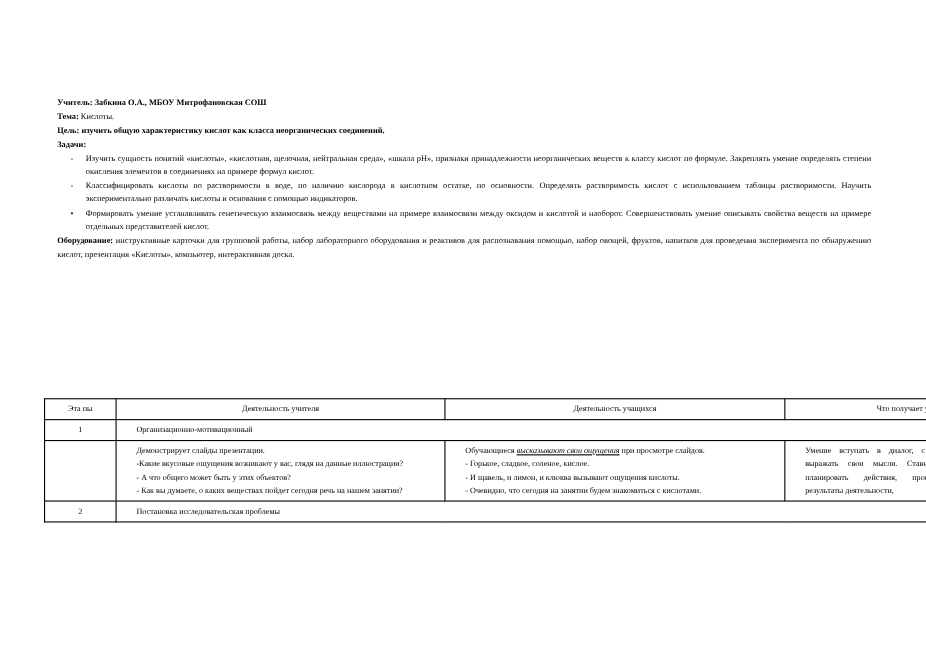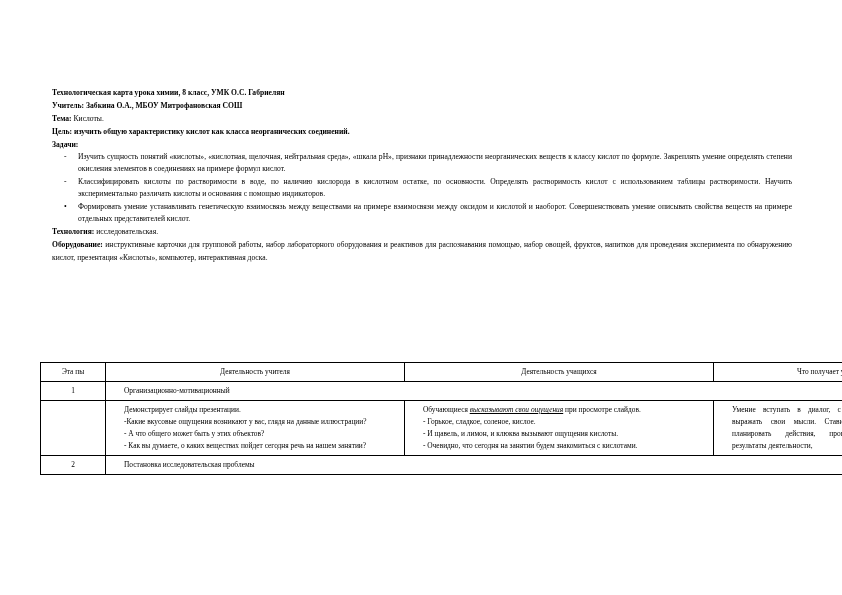--- a/index.html
+++ b/index.html
@@ -83,21 +83,20 @@
   .just { text-align: justify; }
   .stage-title { padding-left: 4px; margin-left: 14px; }
   .italic { font-style: italic; text-decoration: underline; }
 </style>
 </head>
 <body>
 
 <div class="page">
 
   <div class="content">
-    <div class="hdr-line">Технологическая карта урока химии, 8 класс, УМК О.С. Габриелян</div>
     <div class="hdr-line">Учитель: Забкина О.А., МБОУ Митрофановская СОШ</div>
     <div class="hdr-line">
       <span>Тема:</span>
       <span class="reg">Кислоты.</span>
     </div>
     <div class="hdr-line">
       <span>Цель:</span>
       <span>изучить общую характеристику кислот как класса неорганических соединений.</span>
     </div>
     <div class="hdr-line">Задачи:</div>
@@ -110,24 +109,20 @@
       <li>
         <span class="bullet">-</span>
         <span>Классифицировать кислоты по растворимости в воде, по наличию кислорода в кислотном остатке, по основности. Определять растворимость кислот с использованием таблицы растворимости. Научить экспериментально различать кислоты и основания с помощью индикаторов.</span>
       </li>
       <li>
         <span class="bullet">•</span>
         <span>Формировать умение устанавливать генетическую взаимосвязь между веществами на примере взаимосвязи между оксидом и кислотой и наоборот. Совершенствовать умение описывать свойства веществ на примере отдельных представителей кислот.</span>
       </li>
     </ul>
 
-    <div class="para">
-      <b>Технология:</b>
-      <span>исследовательская.</span>
-    </div>
     <div class="para">
       <b>Оборудование:</b>
       <span>инструктивные карточки для групповой работы, набор лабораторного оборудования и реактивов для распознавания помощью, набор овощей, фруктов, напитков для проведения эксперимента по обнаружению кислот, презентация «Кислоты», компьютер, интерактивная доска.</span>
     </div>
   </div>
 
   <table class="maintable">
     <tbody>
       <tr>
         <td class="colnum th">Эта пы</td>

